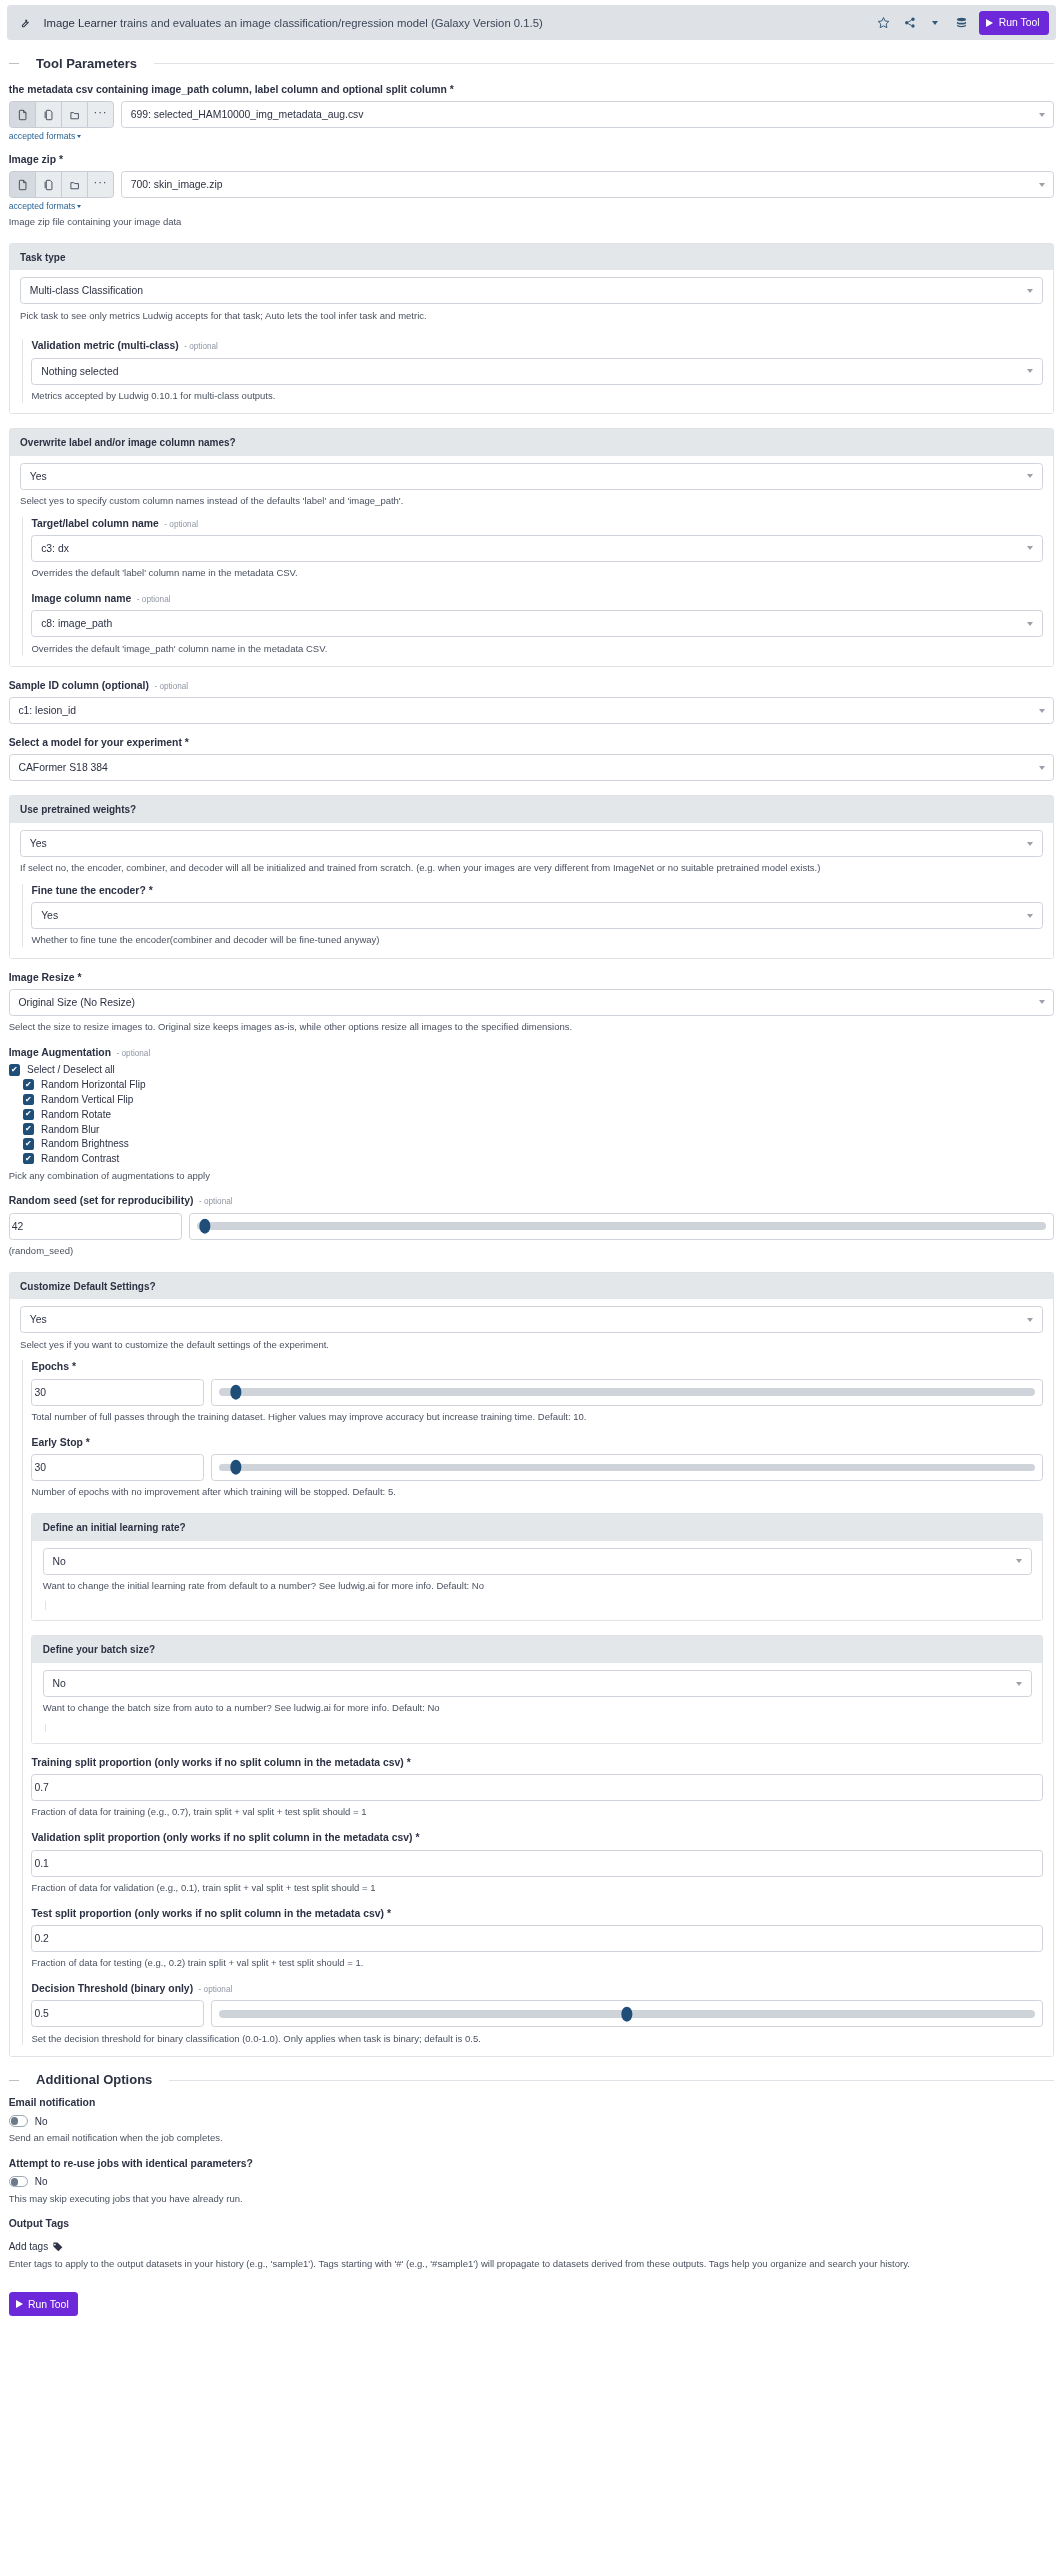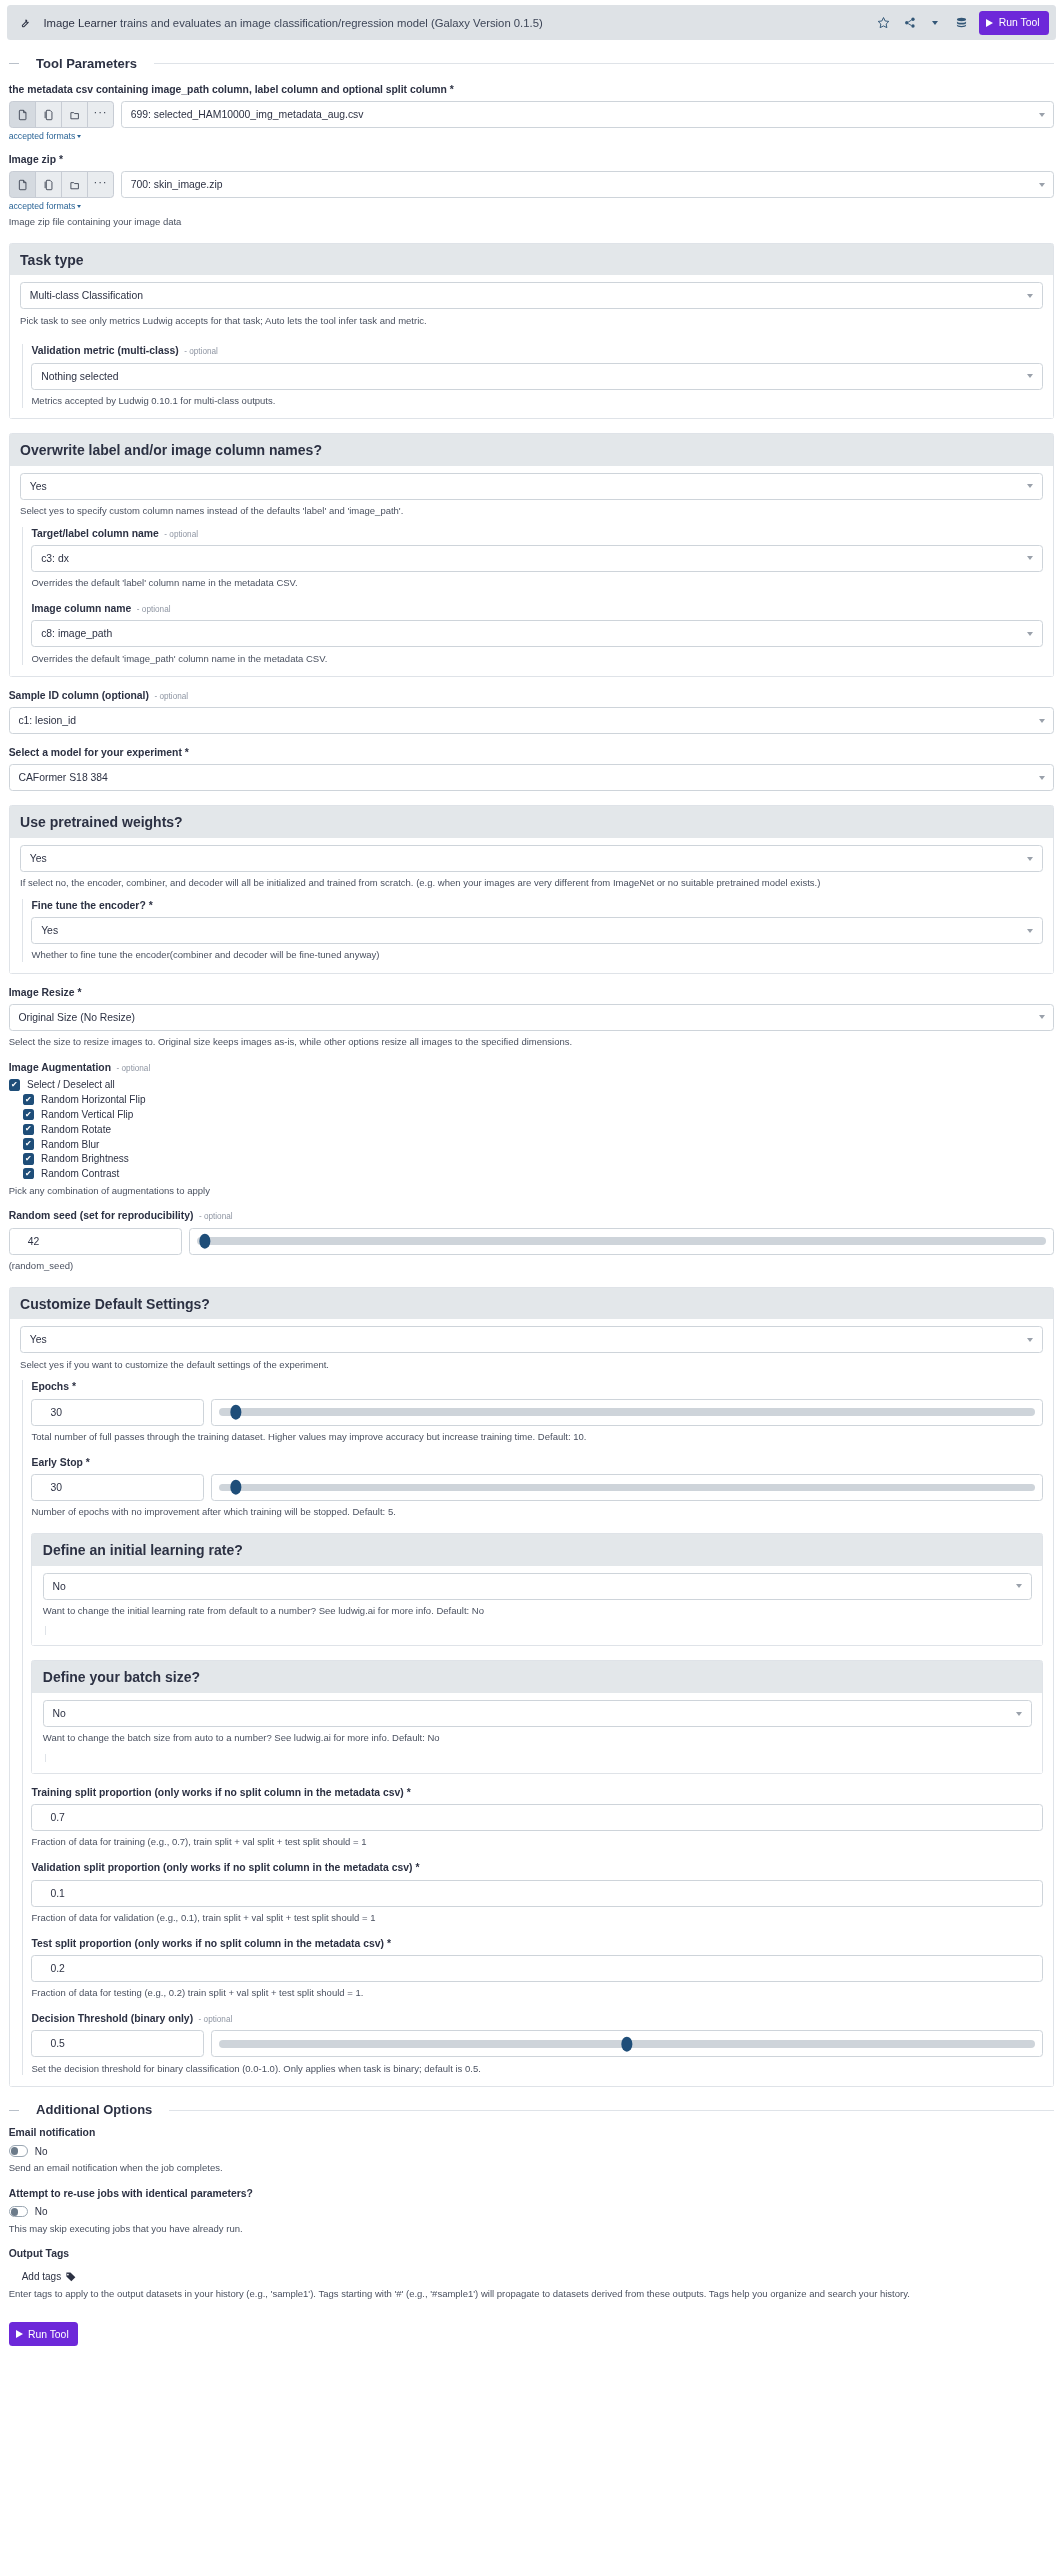--- a/index.html
+++ b/index.html
@@ -110,21 +110,21 @@
   }
   .select-ctl .caret {
     width: 0; height: 0; border-left: 3.5px solid transparent;
     border-right: 3.5px solid transparent; border-top: 4.3px solid #9aa1ab;
   }
 
   
   .text-input {
     height: 27px; border: 0.9px solid #ced4da; border-radius: 3.5px;
     background: #fff; display: flex; align-items: center;
-    padding: 0 18px; font-size: 10.4px; color: #2c3143;
+    padding: 0 2px; font-size: 10.4px; color: #2c3143;
     font-family: "Liberation Sans", sans-serif;
     width: 100%;
   }
 
   
   .num-slider-row { display: flex; align-items: center; gap: 7px; }
   .num-slider-row .num-box { width: 173px; flex: none; }
   .slider-wrap {
     flex: 1; height: 27px; border: 0.9px solid #ced4da; border-radius: 3.5px;
     background: #fff; display: flex; align-items: center; padding: 0 7px;
@@ -137,21 +137,21 @@
   .slider-thumb {
     position: absolute; top: 50%; transform: translate(-50%, -50%);
     width: 11.3px; height: 14.7px; background: #1f4e79; border-radius: 50%;
     cursor: pointer;
   }
 
   
   .cond-section { margin-top: 14px; border: 0.9px solid #dfe3e8; border-radius: 2.6px; }
   .cond-head {
     background: #e3e7ea; padding: 7.8px 10.4px;
-    font-size: 14px; font-weight: 700; color: #2c3143;
+    font-size: 10px; font-weight: 700; color: #2c3143;
   }
   .cond-body { padding: 7px 10.4px 10.4px 10.4px; background: #fff; }
 
   .nested-rail {
     border-left: 1.7px solid #dfe3e8;
     margin: 8.7px 0 0 1.7px; padding-left: 8.7px;
   }
 
   
   .cb-row { display: flex; align-items: center; gap: 7px; margin: 3.5px 0; }
@@ -171,21 +171,21 @@
     display: flex; align-items: center; padding: 0.9px; cursor: pointer;
   }
   .toggle .knob {
     width: 7.8px; height: 7.8px; border-radius: 50%; background: #6c7b8a;
   }
   .toggle-label { font-size: 10px; color: #2c3143; }
 
   
   .tags-box {
     display: inline-flex; align-items: center; gap: 3.5px;
-    font-size: 10px; color: #2c3143; margin-top: 5.2px; cursor: text; margin-left: 13px;
+    font-size: 10px; color: #2c3143; margin-top: 5.2px; cursor: text;
   }
   .tag-glyph { color: #2c3143; display: flex; align-items: center; }
 
   .footer-run { margin: 21px 8.7px 8.7px 8.7px; }
   .footer-run .run-tool-btn { margin-left: 0; }
 </style>
 </head>
 <body>
 
 <div class="page">

